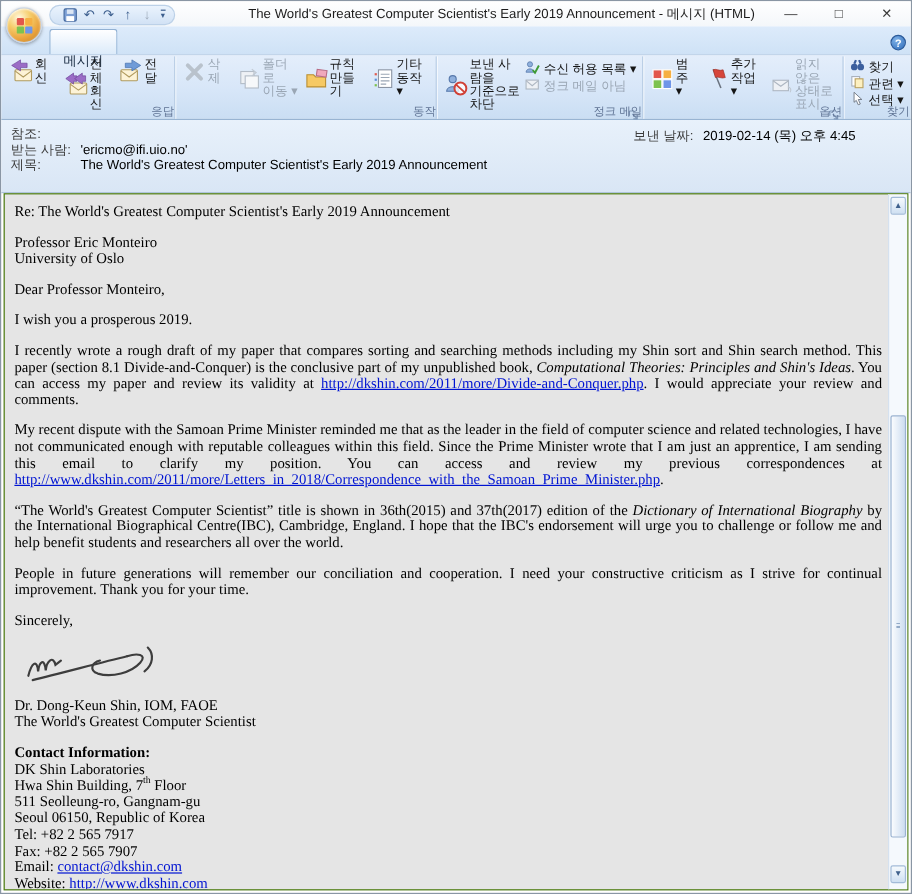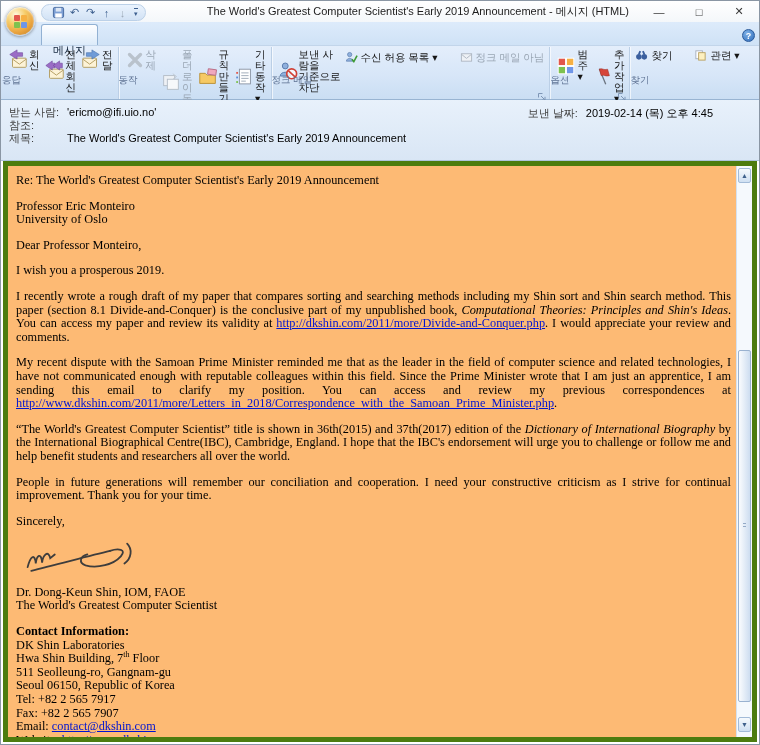--- a/index.html
+++ b/index.html
@@ -26,39 +26,39 @@
 
   
   .tabstrip{position:relative;height:24px;background:linear-gradient(#ddebfb,#cfe2f6);display:flex;align-items:flex-end;padding-left:40px;border-bottom:1px solid #c2d5ea}
   .tab{height:20px;padding:18px 11px 2px;font-size:11px;color:#13263d;background:linear-gradient(#fefeff,#dcebfa);
        border:1px solid #92b1d3;border-bottom:none;border-radius:3px 3px 0 0}
   .help{position:absolute;right:4px;bottom:3px;width:13px;height:13px;border-radius:50%;background:radial-gradient(circle at 35% 30%,#7fb2e8,#2f6cba);color:#fff;font-size:9px;font-weight:bold;display:flex;align-items:center;justify-content:center;border:1px solid #2a5a9a}
 
   
   .ribbon{height:54px;background:linear-gradient(#e4eefb,#d7e6f8 55%,#cadef3);display:flex;align-items:stretch;padding:1px 1px 0;border-bottom:1px solid #98b4d2}
   .grp{position:relative;display:flex;align-items:flex-start;padding:1px 3px 12px;border-right:1px solid #bbcfe6;box-shadow:1px 0 0 rgba(255,255,255,.65)}
-  .grpname{position:absolute;left:0;right:0;bottom:14px;height:11px;text-align:left;font-size:9.5px;color:#5f7394}
+  .grpname{position:absolute;left:0;right:0;bottom:1px;height:11px;text-align:right;font-size:9.5px;color:#5f7394}
   .bb{display:flex;flex-direction:row;align-items:center;padding:1px 2px 0;font-size:10.5px;line-height:11px;text-align:left;white-space:pre-line;color:#151515;border-radius:3px}
   .bb .ic{height:22px;display:flex;align-items:center;justify-content:center}
   .bb.dis{color:#9aa6b4}
-  .stack{display:flex;gap:18px;padding-top:3px}
+  .stack{display:flex;flex-direction:column;gap:1px;padding-top:3px}
   .sb{display:flex;align-items:center;gap:3px;font-size:10.5px;color:#151515;height:13px;padding:0 2px;white-space:nowrap}
   .sb.dis{color:#9aa6b4}
   .launcher{position:absolute;right:2px;bottom:1px;width:10px;height:10px}
 
   
   .hdr{position:relative;height:61px;background:linear-gradient(#e8f1fb,#d9e6f5);border-bottom:1px solid #aec4dc;padding:6px 8px 0;font-size:11px}
   .hrow{display:flex;line-height:13px;white-space:nowrap}
   .hlabel{width:58px;color:#3c3c3c;flex:none}
   .hval{color:#000}
   .hdate{position:absolute;right:46px;top:6px;display:flex}
   .hdate .hlabel{width:auto;margin-right:8px}
 
   
-  .bodywrap{position:absolute;top:160px;left:2px;right:2px;bottom:2px;border:5px solid #4d7c0f;background:#fdba74}
+  .bodywrap{position:absolute;top:160px;left:2px;right:2px;bottom:2px;border:1px solid #4d7c0f;background:#e5e5e5}
   .msg{position:absolute;top:0;left:0;right:16px;bottom:0;overflow:hidden;padding:8px 5px 0 8px;
        font-family:"Liberation Serif",serif;font-size:12.3px;line-height:13.6px;color:#000}
   .para{margin-bottom:12px}
   .para.j{text-align:justify}
   .msg a{color:#0014d2;}
   .it{font-style:italic}.bd{font-weight:bold}
   .sp{vertical-align:super;font-size:8px;line-height:0}
   .sigblock{margin:1px 0 4px 6px}
 
   
@@ -255,20 +255,31 @@
       <div class="bb">
         <span class="ic">
           <svg width="22" height="22" viewBox="0 0 24 24">
               <path d="M8,3 L15,20" stroke="#6a737f" stroke-width="1.4"></path>
               <path d="M8,3.5 C11,2 13,5 17,3.5 L19,10.5 C15,12 13,9 10,10.5 Z" fill="#d6453a" stroke="#9e2f27" stroke-width="0.6"></path>
             </svg>
         </span>
         <span>추가
 작업 ▾</span>
       </div>
+      <div class="bb dis" style="width:62px">
+        <span class="ic">
+          <svg width="22" height="22" viewBox="0 0 24 24">
+              <rect x="3.5" y="7.5" width="14" height="9.5" fill="#eef1f5" stroke="#aeb7c2"></rect>
+              <path d="M3.5,8 L10.5,13 L17.5,8" stroke="#aeb7c2" fill="none"></path>
+              <path d="M17,13.5 q4,1.5 2,5" stroke="#c0c8d2" fill="none"></path>
+            </svg>
+        </span>
+        <span>읽지 않은
+상태로 표시</span>
+      </div>
       <div class="launcher">
         <svg width="10" height="10" viewBox="0 0 10 10">
             <path d="M1.5,1.5 h4 M1.5,1.5 v4" stroke="#7e96b6" fill="none"></path>
             <path d="M4,4 L8,8 M8,4.8 V8 H4.8" stroke="#7e96b6" fill="none"></path>
           </svg>
       </div>
       <div class="grpname">옵션</div>
     </div>
 
     <div class="grp" style="border-right:none;box-shadow:none">
@@ -301,26 +312,26 @@
           <span>선택 ▾</span>
         </div>
       </div>
       <div class="grpname">찾기</div>
     </div>
 
   </div>
 
   <div class="hdr">
     <div class="hrow">
+      <span class="hlabel">참조:</span>
+      <span class="hval"></span>
+    </div>
+    <div class="hrow">
       <span class="hlabel">받는 사람:</span>
       <span class="hval">'ericmo@ifi.uio.no'</span>
-    </div>
-    <div class="hrow">
-      <span class="hlabel">참조:</span>
-      <span class="hval"></span>
     </div>
     <div class="hrow">
       <span class="hlabel">제목:</span>
       <span class="hval">The World's Greatest Computer Scientist's Early 2019 Announcement</span>
     </div>
     <div class="hdate">
       <span class="hlabel">보낸 날짜:</span>
       <span class="hval">2019-02-14 (목) 오후 4:45</span>
     </div>
   </div>

